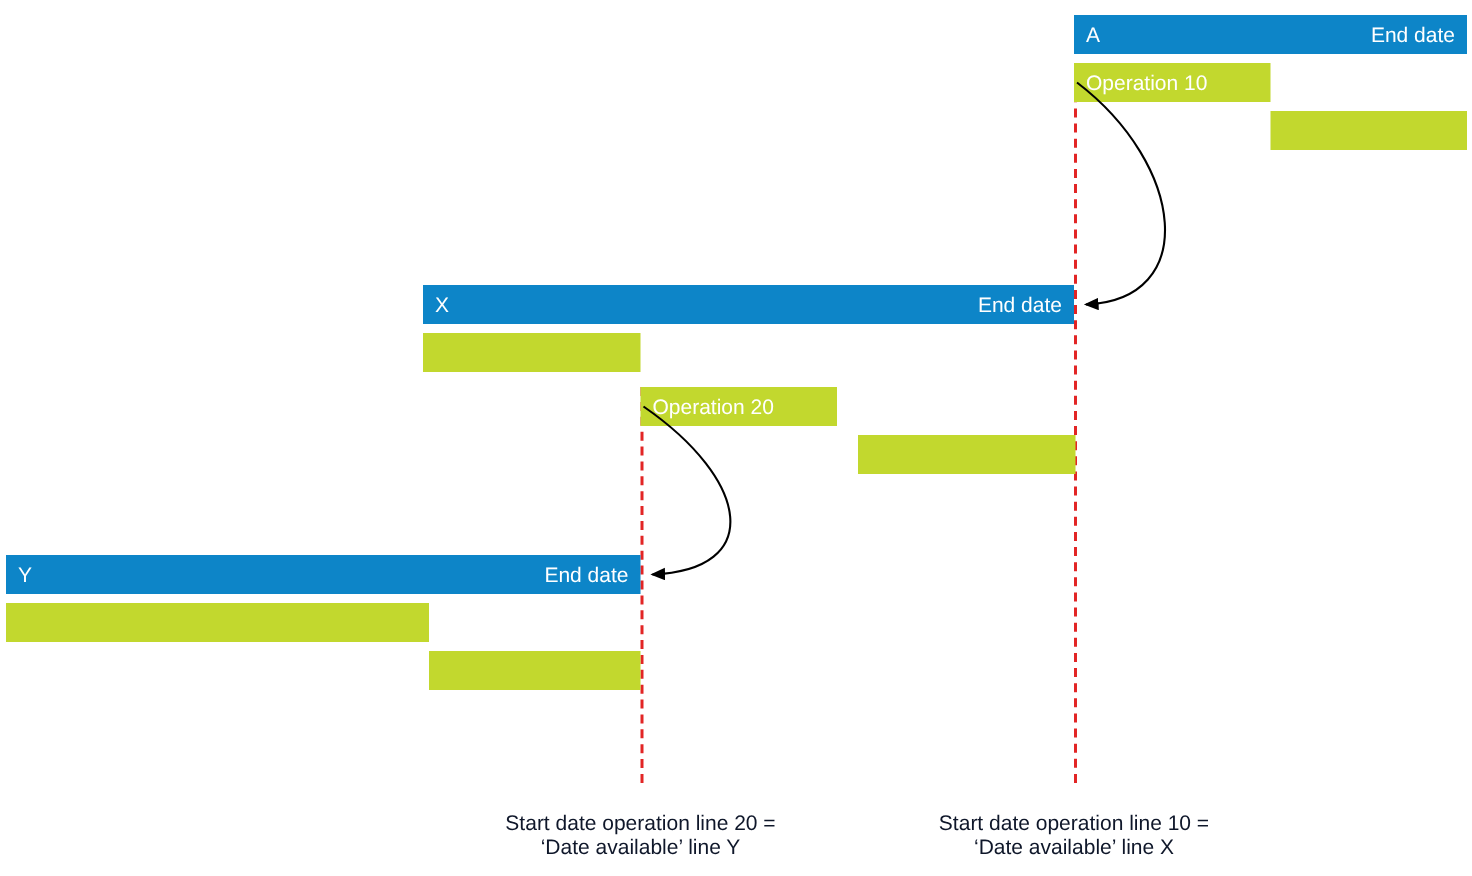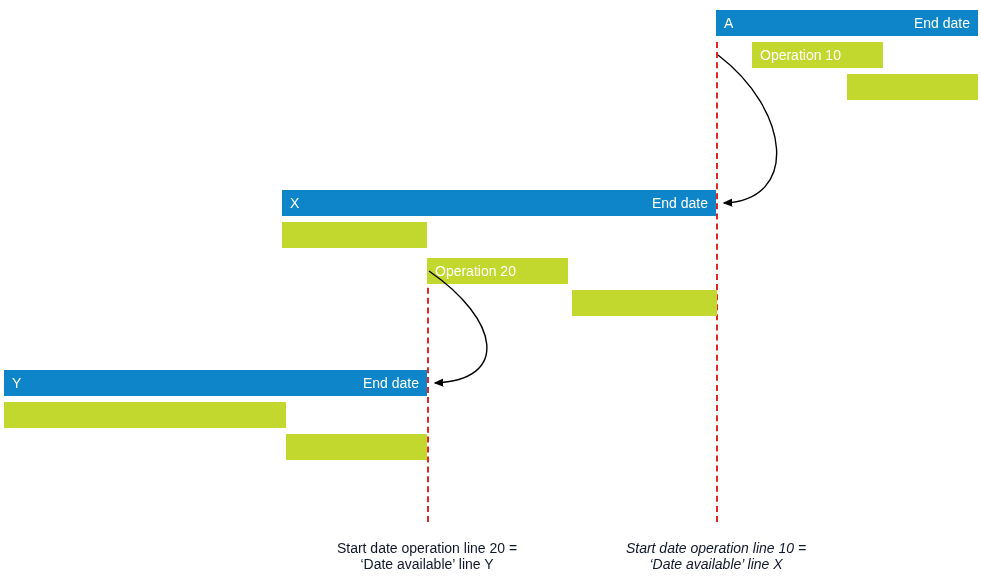--- a/index.html
+++ b/index.html
@@ -51,31 +51,31 @@
 </head>
 <body>
 
 <div class="vline" style="left:716px; top:42px; height:480px;"></div>
 <div class="vline" style="left:427px; top:258px; height:264px;"></div>
 
 <div class="bar blue two-col" style="left:716px; top:10px; width:262px;">
   <span>A</span>
   <span>End date</span>
 </div>
-<div class="bar green pad-l" style="left:716px; top:42px; width:131px;margin-left:36px;">
+<div class="bar green pad-l" style="left:716px; top:42px; width:131px;">
   <span>Operation 10</span>
 </div>
 <div class="bar green" style="left:847px; top:74px; width:131px;"></div>
 
 <div class="bar blue two-col" style="left:282px; top:190px; width:434px;">
   <span>X</span>
   <span>End date</span>
 </div>
 <div class="bar green" style="left:282px; top:222px; width:145px;"></div>
-<div class="bar green pad-l" style="left:427px; top:258px; width:141px;">
+<div class="bar green pad-l" style="left:427px; top:258px; width:131px;">
   <span>Operation 20</span>
 </div>
 <div class="bar green" style="left:572px; top:290px; width:145px;"></div>
 
 <div class="bar blue two-col" style="left:4px; top:370px; width:423px;">
   <span>Y</span>
   <span>End date</span>
 </div>
 <div class="bar green" style="left:4px; top:402px; width:282px;"></div>
 <div class="bar green" style="left:286px; top:434px; width:141px;"></div>
@@ -90,16 +90,16 @@
 </svg>
 
 <svg class="conn" style="left:0; top:0; width:981px; height:584px;">
   <path d="M 429 271 C 500 320, 510 380, 435 383" fill="none" stroke="#000" stroke-width="1.4" marker-end="url(#arrowhead)"></path>
 </svg>
 
 <div class="caption" style="left:427px; top:540px;">
   <div>Start date operation line 20 =</div>
   <div>‘Date available’ line Y</div>
 </div>
-<div class="caption" style="left:716px; top:540px;font-style:italic;">
+<div class="caption" style="left:716px; top:540px;">
   <div>Start date operation line 10 =</div>
   <div>‘Date available’ line X</div>
 </div>
 
 </body></html>

